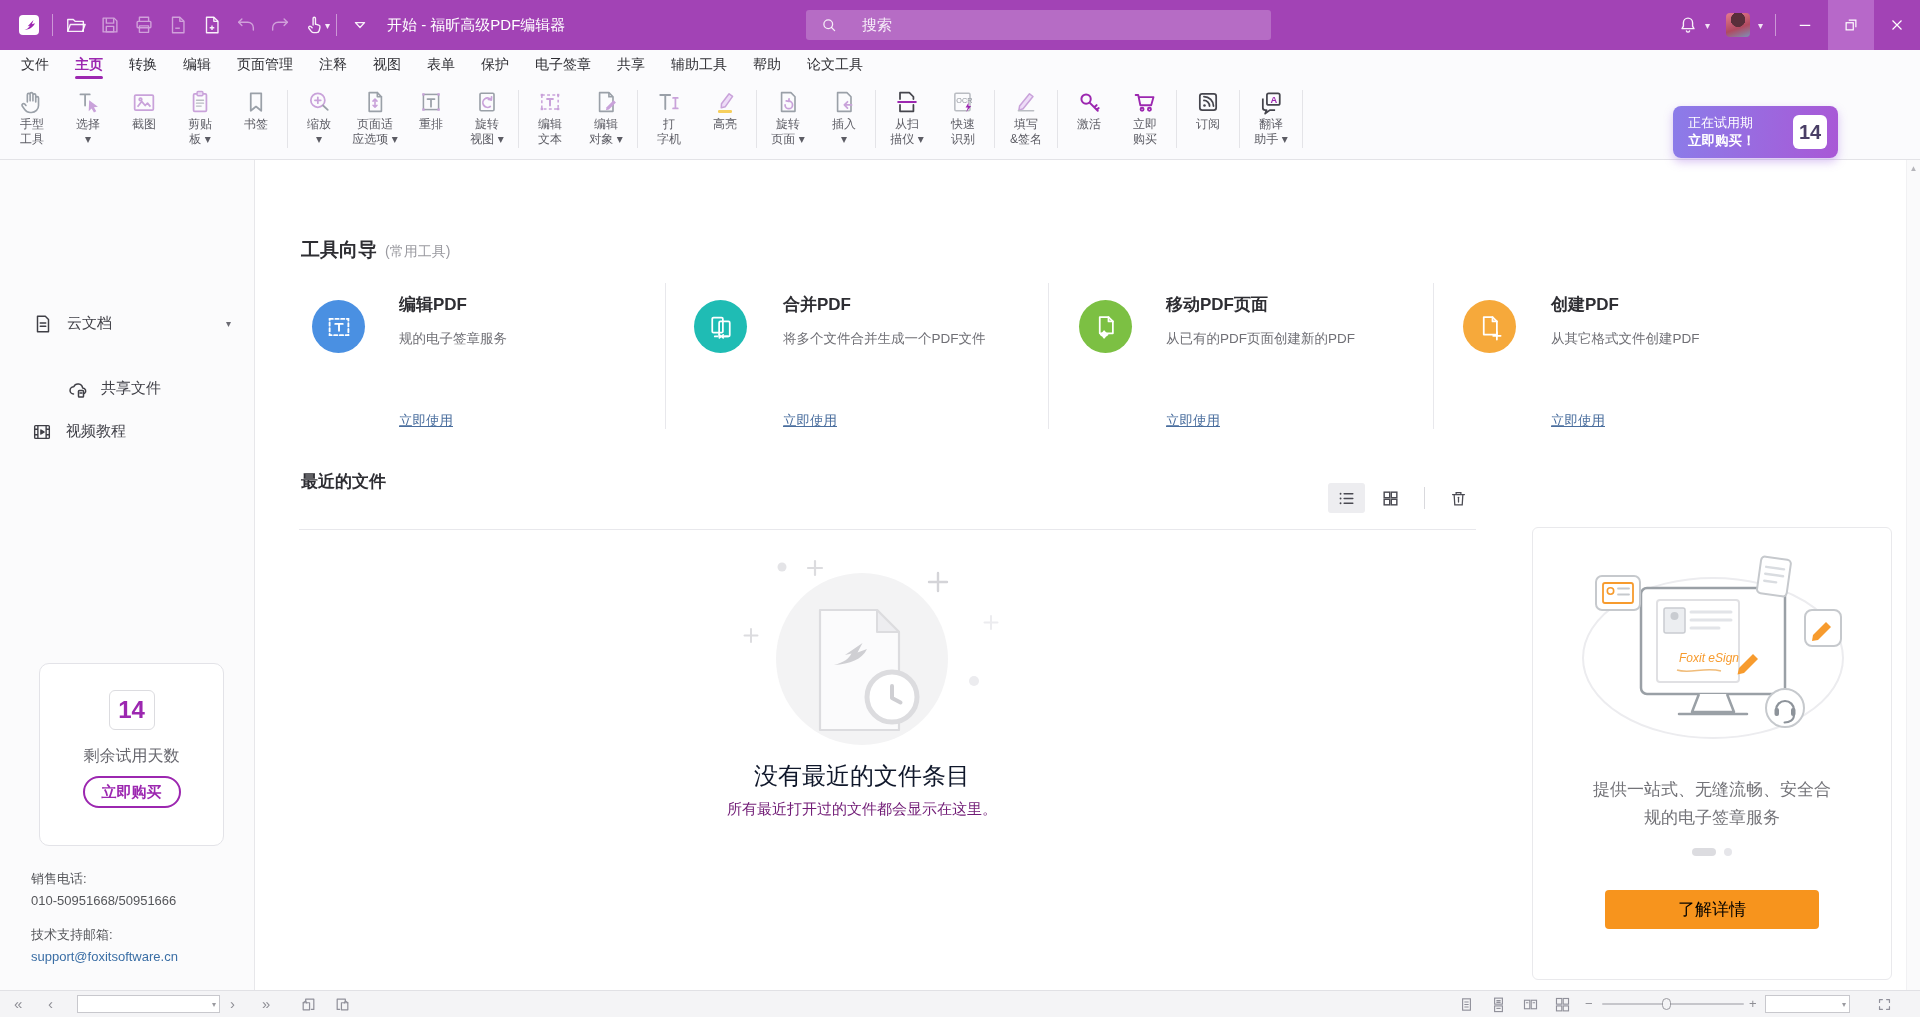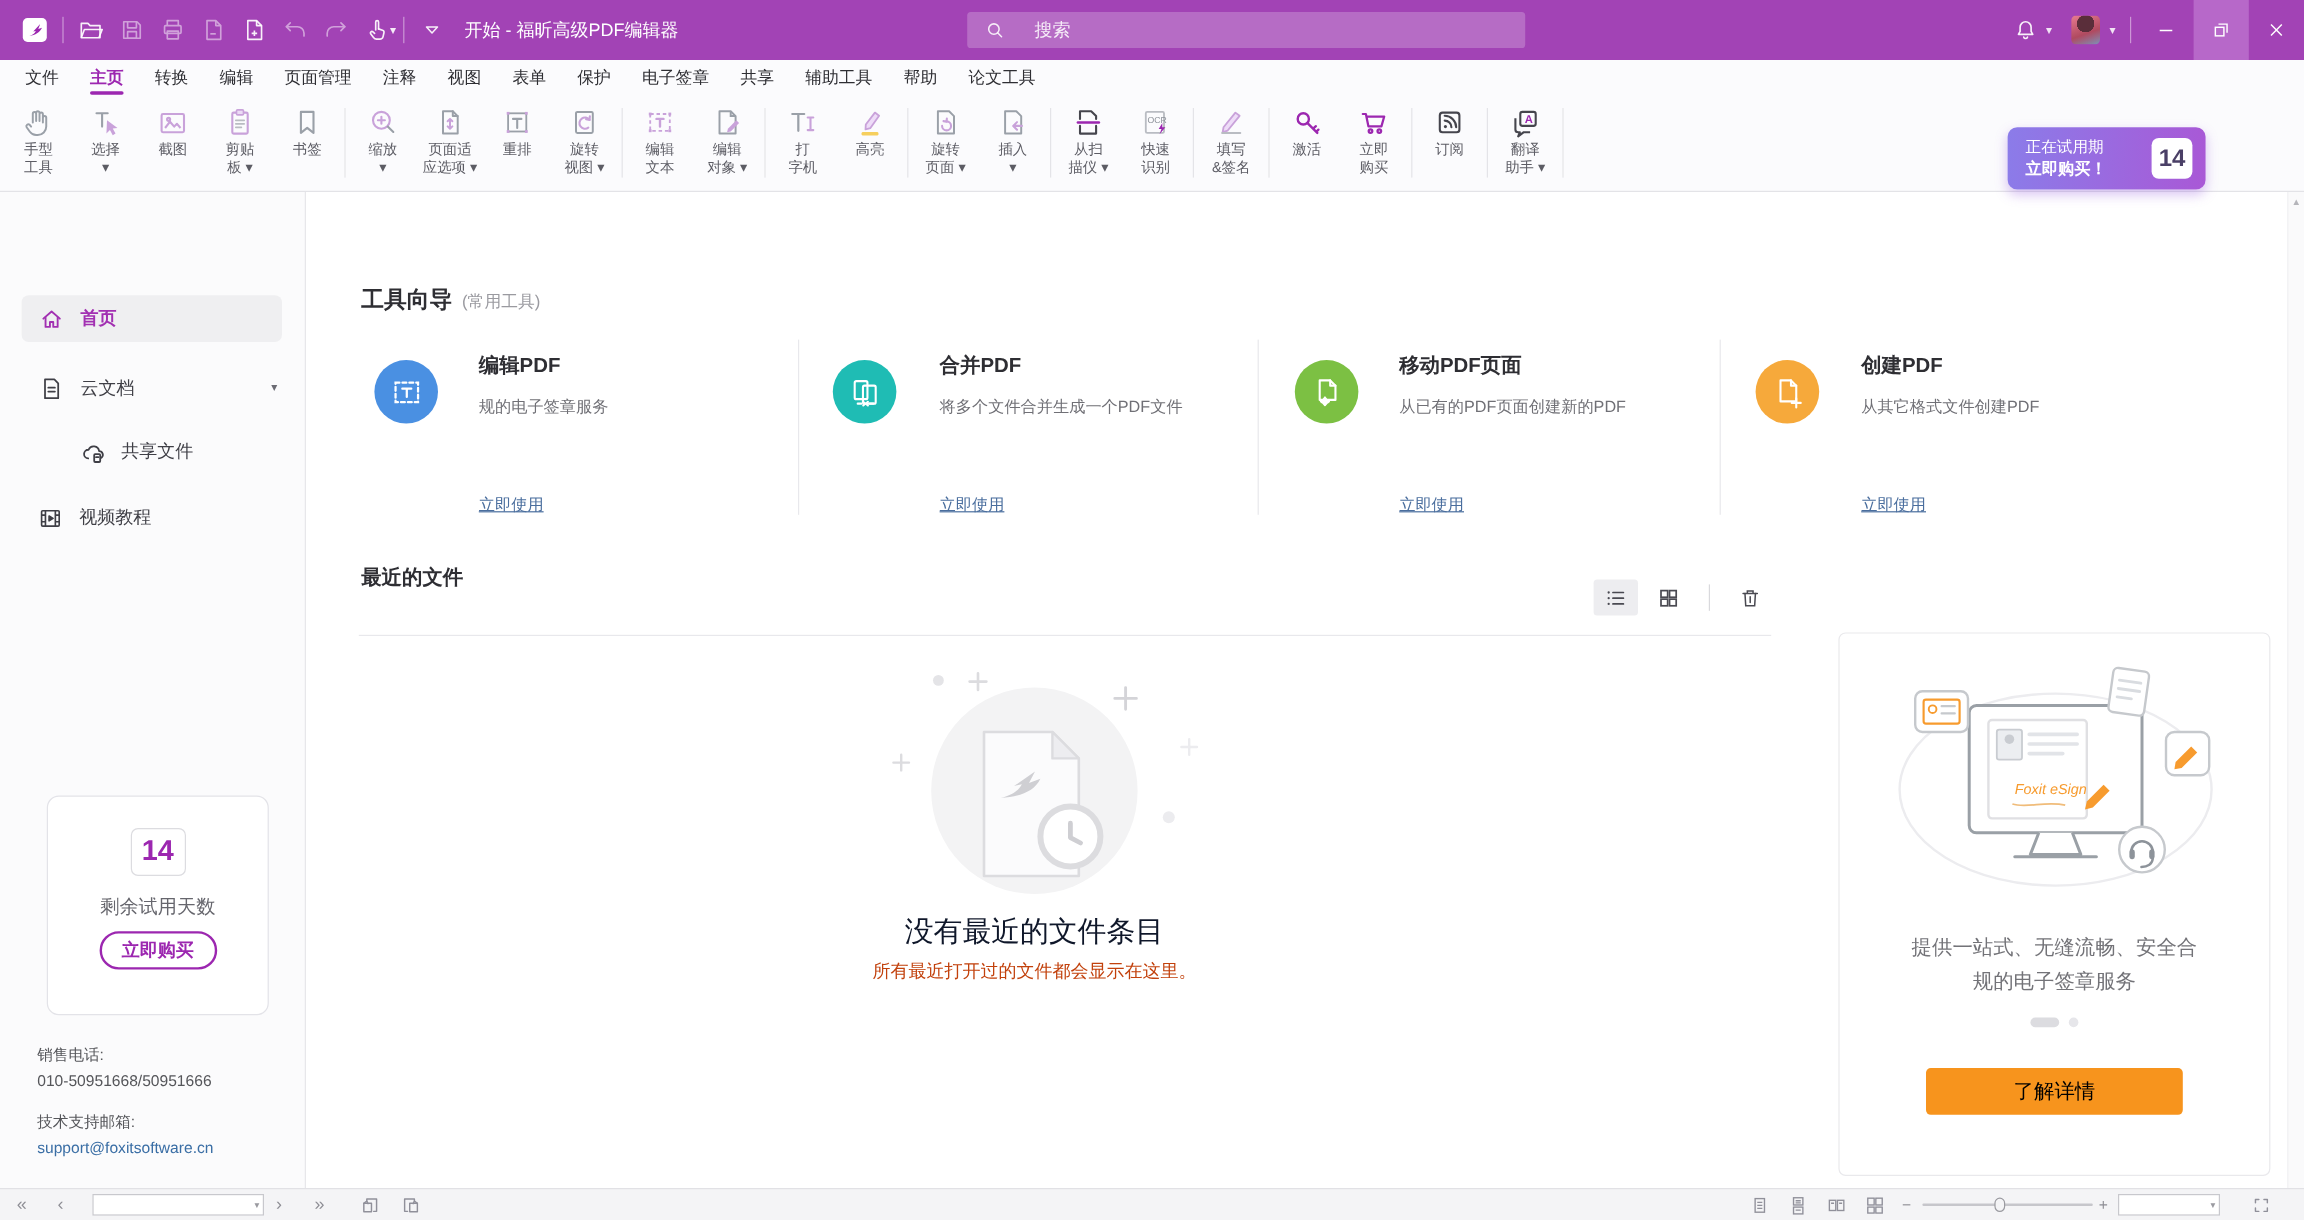--- a/index.html
+++ b/index.html
@@ -42,21 +42,21 @@
   .trial-days{position:absolute;right:11px;top:9px;width:34px;height:34px;background:#fff;border-radius:6px;
               color:#4a3f66;font-size:20px;font-weight:bold;display:flex;align-items:center;justify-content:center;}
   
   .sidebar{position:absolute;left:0;top:160px;width:255px;height:830px;background:#fbfbfc;border-right:1px solid #e7e7ea;box-sizing:border-box;}
   .sd-row{position:absolute;display:flex;align-items:center;font-size:15px;color:#3f3f46;}
   .sd-home{left:18px;top:86px;width:217px;height:39px;background:#efeff1;border-radius:6px;color:#a230b2;font-weight:bold;}
   .sd-home .sd-ico{margin-left:14px;}
   .sd-ico{width:22px;height:22px;margin-right:13px;flex:0 0 auto;}
   .sd-cloud{left:32px;top:147px;width:203px;height:33px;}
   .sd-caret{position:absolute;right:32px;color:#6b6b73;font-size:10px;}
-  .sd-shared{left:66px;top:200px;height:33px;}
+  .sd-shared{left:66px;top:212px;height:33px;}
   .sd-video{left:31px;top:255px;height:33px;}
   .open-btn{position:absolute;left:18px;top:347px;width:219px;height:39px;background:#fff;border:1px solid #d9d9de;border-radius:20px;
             font-size:16px;font-weight:bold;color:#2e2e33;display:flex;align-items:center;justify-content:center;box-shadow:0 1px 3px rgba(0,0,0,.05);}
   .trial-box{position:absolute;left:39px;top:503px;width:183px;height:181px;border:1px solid #e3e3e8;border-radius:10px;background:#fff;}
   .days-box{position:absolute;left:50%;transform:translateX(-50%);top:26px;width:44px;height:38px;border:1px solid #dcdce0;border-radius:6px;
             color:#9c27b0;font-size:24px;font-weight:bold;display:flex;align-items:center;justify-content:center;}
   .days-cap{position:absolute;left:0;top:82px;width:100%;text-align:center;font-size:16px;color:#66666d;}
   .buy-pill{position:absolute;left:50%;transform:translateX(-50%);top:112px;width:94px;height:28px;border:2px solid #9c27b0;border-radius:17px;
             color:#9c27b0;font-size:15px;font-weight:bold;display:flex;align-items:center;justify-content:center;}
   .contact{position:absolute;left:31px;top:708px;font-size:13px;color:#55565a;line-height:22px;}
@@ -71,21 +71,21 @@
   .card-title{position:absolute;top:10px;font-size:17px;font-weight:bold;color:#2e2e33;}
   .card-desc{position:absolute;top:47px;font-size:13.5px;color:#707076;white-space:nowrap;}
   .card-link{position:absolute;top:129px;font-size:13.5px;color:#4a6e9e;text-decoration:underline;}
   .vdiv{position:absolute;top:283px;width:1px;height:146px;background:#e8e8ec;}
   .recent-title{left:301px;top:470px;font-size:17px;font-weight:bold;color:#2e2e33;}
   .view-btn{position:absolute;top:483px;width:37px;height:30px;border-radius:3px;display:flex;align-items:center;justify-content:center;}
   .view-btn.active{background:#ededf0;}
   .view-sep{position:absolute;left:1424px;top:487px;width:1px;height:22px;background:#d9d9dd;}
   .recent-hr{position:absolute;left:299px;top:529px;width:1177px;height:1px;background:#e8e8ec;}
   .empty-title{left:662px;top:760px;width:400px;text-align:center;font-size:24px;color:#0f172a;}
-  .empty-sub{left:662px;top:800px;width:400px;text-align:center;font-size:15px;color:#c2410c;}
+  .empty-sub{left:662px;top:800px;width:400px;text-align:center;font-size:15px;color:#701a75;}
   
   .promo{position:absolute;left:1532px;top:527px;width:360px;height:453px;border:1px solid #e9e9ec;border-radius:6px;background:#fff;box-sizing:border-box;}
   .promo-text{position:absolute;left:0;width:100%;text-align:center;font-size:17px;color:#737378;}
   .promo-dots{position:absolute;left:0;top:320px;width:100%;display:flex;justify-content:center;align-items:center;gap:8px;}
   .dot-pill{width:24px;height:8px;border-radius:4px;background:#dcdce0;}
   .dot{width:8px;height:8px;border-radius:50%;background:#e6e6ea;}
   .promo-btn{position:absolute;left:72px;top:362px;width:214px;height:39px;background:#f7941d;border-radius:4px;
              color:#000000;font-size:17px;display:flex;align-items:center;justify-content:center;}
   
   .scrollbar{position:absolute;left:1906px;top:160px;width:14px;height:830px;background:#fafafb;border-left:1px solid #f1f1f3;box-sizing:border-box;}
@@ -513,29 +513,20 @@
     <div class="tb-sep"></div>
   </div>
 
   <div class="trial-badge">
     <span class="t1">正在试用期</span>
     <span class="t2">立即购买！</span>
     <span class="trial-days">14</span>
   </div>
 
   <div class="sidebar">
-    <div class="sd-row sd-home">
-      <span class="sd-ico">
-          <svg width="22" height="22" viewBox="0 0 24 24" fill="none" stroke="#a230b2" stroke-width="1.7" stroke-linecap="round" stroke-linejoin="round">
-            <path d="M4.5 11.5L12 5l7.5 6.5"></path>
-            <path d="M6.5 10.5V19h4v-4.5h3V19h4v-8.5"></path>
-          </svg>
-        </span>
-      <span>首页</span>
-    </div>
     <div class="sd-row sd-cloud">
       <span class="sd-ico">
           <svg width="22" height="22" viewBox="0 0 24 24" fill="none" stroke="#3f3f46" stroke-width="1.6" stroke-linecap="round" stroke-linejoin="round">
             <path d="M6 3.5h8.5L18 7v13.5H6z"></path>
             <path d="M9 11h6M9 14.5h6"></path>
           </svg>
         </span>
       <span>云文档</span>
       <span class="sd-caret" style="right:4px;">▾</span>
     </div>

